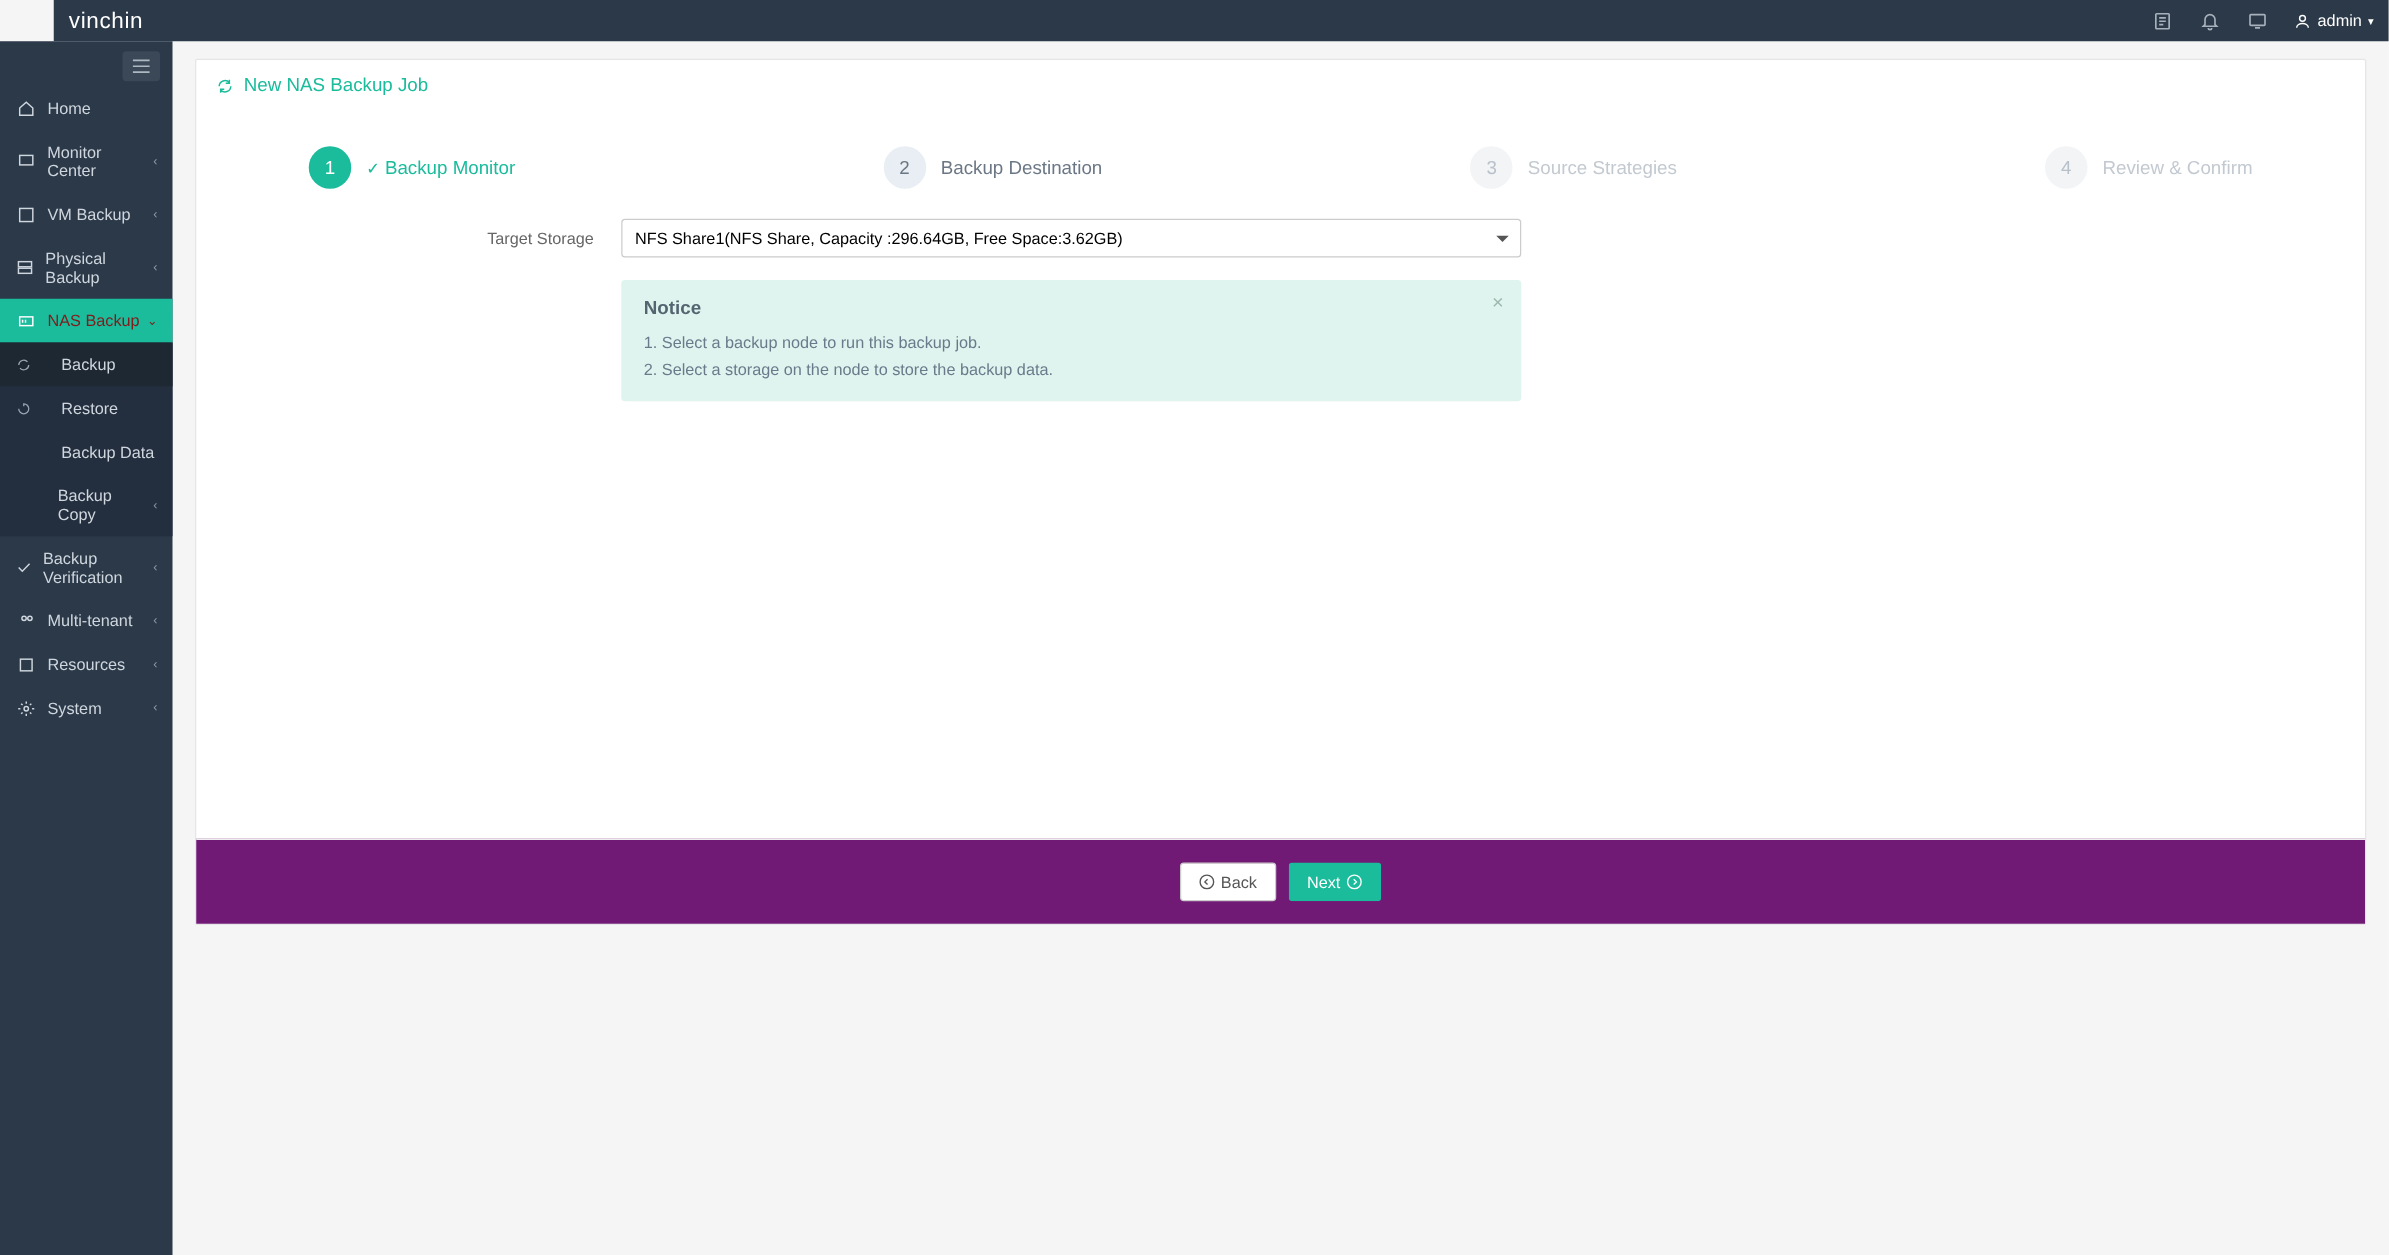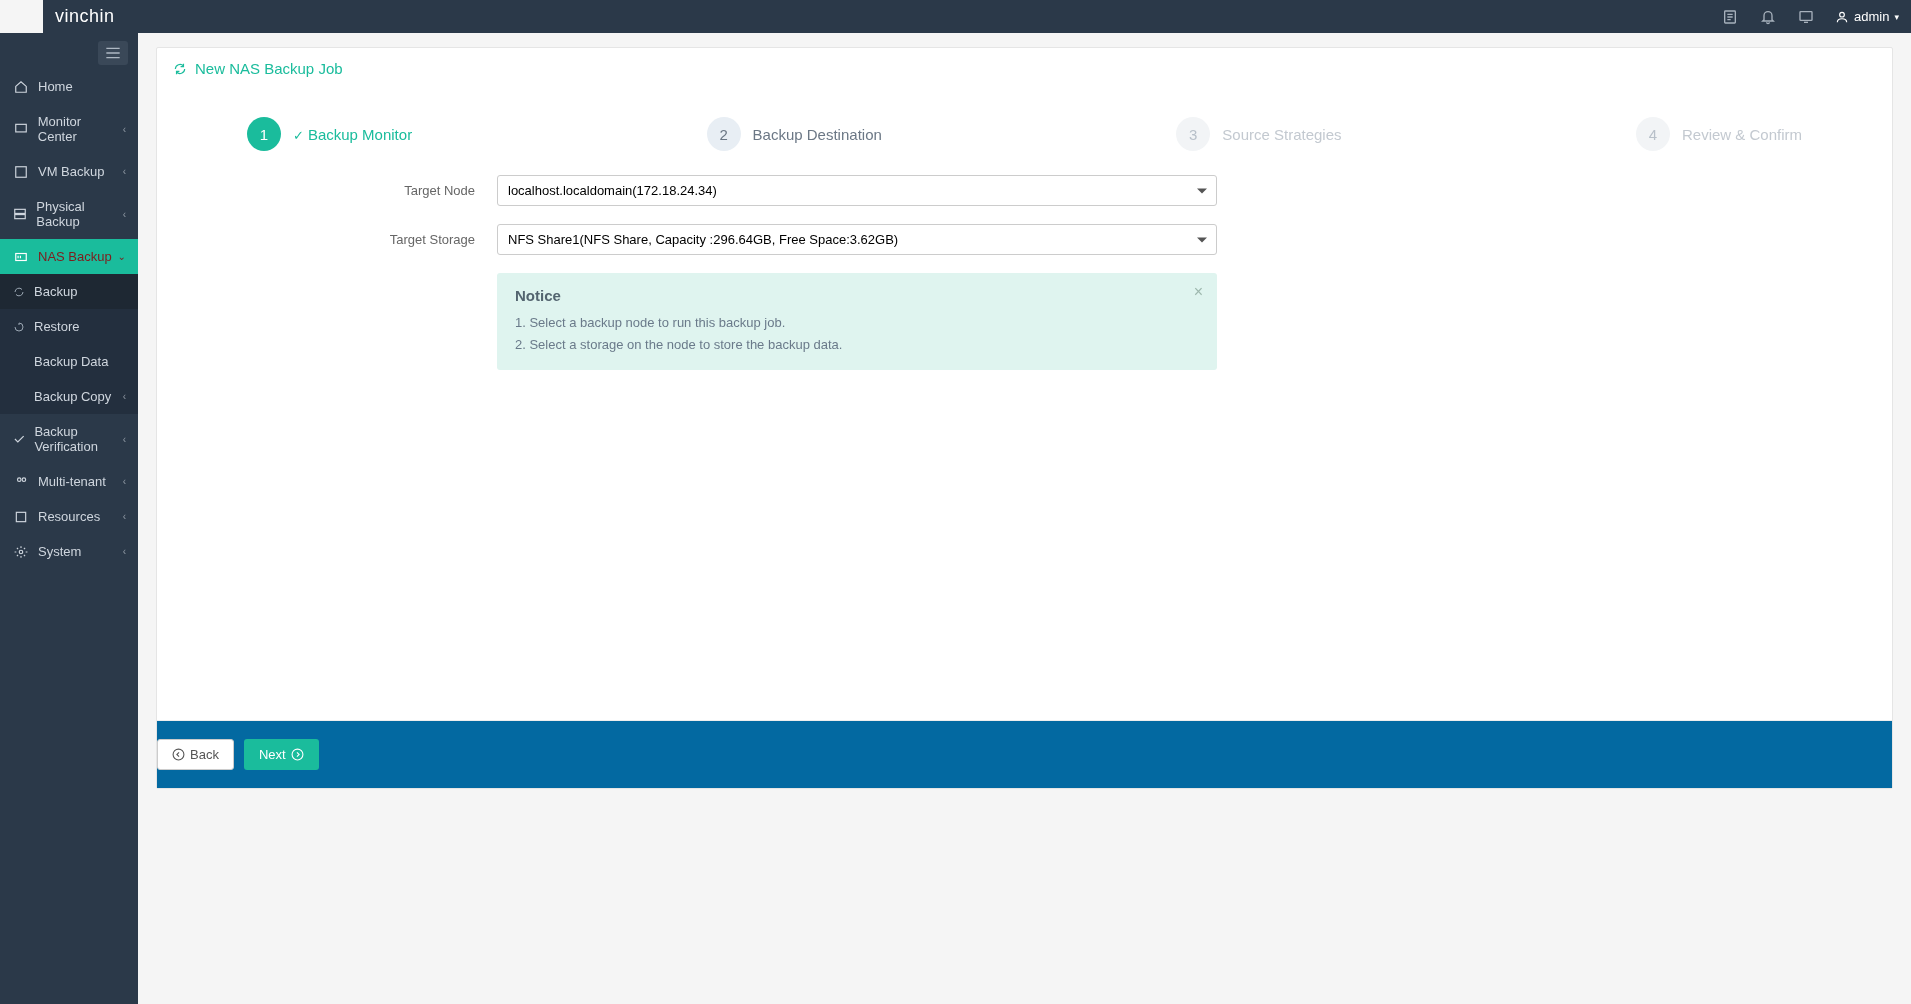--- a/index.html
+++ b/index.html
@@ -18,21 +18,21 @@
 .sidebar { width: 138px; background: #2b3949; color: #cfd6de; position: relative; flex-shrink: 0; }
 .menu-toggle-wrap { display:flex; justify-content:flex-end; padding:8px 10px 4px;}
 .menu-toggle { background: #3a4858; width: 30px; height: 24px; display: flex; align-items: center; justify-content: center; border-radius: 3px; cursor: pointer; }
 
 .sidebar-item { display: flex; align-items: center; padding: 10px 12px; cursor: pointer; font-size: 13px; position: relative; color: #cfd6de; }
 .sidebar-item.active { background: #1abc9c; color: #7f1d1d; }
 .sidebar-item.active::after { content: ''; position: absolute; right: -8px; top: 50%; transform: translateY(-50%); border: 8px solid transparent; border-left-color: #1abc9c; }
 .sidebar-item .icon { width: 18px; margin-right: 8px; display:flex; align-items:center; justify-content:center; }
 .sidebar-item .chevron { margin-left: auto; font-size: 10px; opacity: 0.6; }
 .sidebar-sub { background: #232f3e; }
-.sidebar-sub .sidebar-item { font-size: 13px; }
+.sidebar-sub .sidebar-item { font-size: 13px; gap: 15px; }
 .sidebar-sub .sidebar-item.sub-active { background: #1e2833; }
 .sub-icon { width: 14px; height: 14px; margin-right: 8px; display:inline-flex; align-items:center; justify-content:center;}
 
 
 .main { flex: 1; padding: 14px 18px 0 18px; overflow: auto; }
 .panel { background: #fff; border: 1px solid #e5e5e5; border-radius: 2px; }
 .panel-header { padding: 12px 16px; font-size: 15px; color: #1abc9c; display: flex; align-items: center; gap: 8px; }
 .panel-body { padding: 14px 80px 30px 80px; }
 
 
@@ -56,21 +56,21 @@
 .select-wrap { position: relative; }
 .select-wrap::after { content: ''; position: absolute; right: 10px; top: 50%; transform: translateY(-25%); border: 5px solid transparent; border-top-color: #555; pointer-events: none; }
 
 
 .notice { background: #dff4ef; border-radius: 3px; padding: 14px 18px; margin-left: 260px; max-width: 720px; position: relative; margin-top: 6px; }
 .notice-title { font-weight: bold; color: #546570; font-size: 15px; margin-bottom: 8px; }
 .notice-line { color: #6a7a8a; font-size: 13px; line-height: 1.7; }
 .notice-close { position: absolute; top: 10px; right: 14px; color: #9db7ad; cursor: pointer; font-size: 16px; }
 
 
-.footer { margin-top: 320px; border-top: 1px solid #eee; padding: 18px 0; display: flex; justify-content: flex-start; gap: 10px; background: #0369a1;}
+.footer { margin-top: 320px; border-top: 1px solid #eee; padding: 18px 0; display: flex; justify-content: center; gap: 10px; background: #701a75;}
 .btn { padding: 7px 14px; border-radius: 3px; font-size: 13px; cursor: pointer; border: 1px solid transparent; display: inline-flex; align-items: center; gap: 5px; }
 .btn-default { background: #fff; border-color: #ccc; color: #555; }
 .btn-primary { background: #1abc9c; color: #fff; }
 
 svg { display: block; }
 </style>
 </head>
 <body>
 
 <div class="topbar">
@@ -247,30 +247,20 @@
           <div class="step pending">
             <div class="step-circle">3</div>
             <div class="step-label">Source Strategies</div>
           </div>
           <div class="step pending">
             <div class="step-circle">4</div>
             <div class="step-label">Review &amp; Confirm</div>
           </div>
         </div>
 
-        <div class="form-row">
-          <div class="form-label">Target Node</div>
-          <div class="form-field">
-            <div class="select-wrap">
-              <select class="select">
-                <option>localhost.localdomain(172.18.24.34)</option>
-              </select>
-            </div>
-          </div>
-        </div>
 
         <div class="form-row">
           <div class="form-label">Target Storage</div>
           <div class="form-field">
             <div class="select-wrap">
               <select class="select">
                 <option>NFS Share1(NFS Share, Capacity :296.64GB, Free Space:3.62GB)</option>
               </select>
             </div>
           </div>

